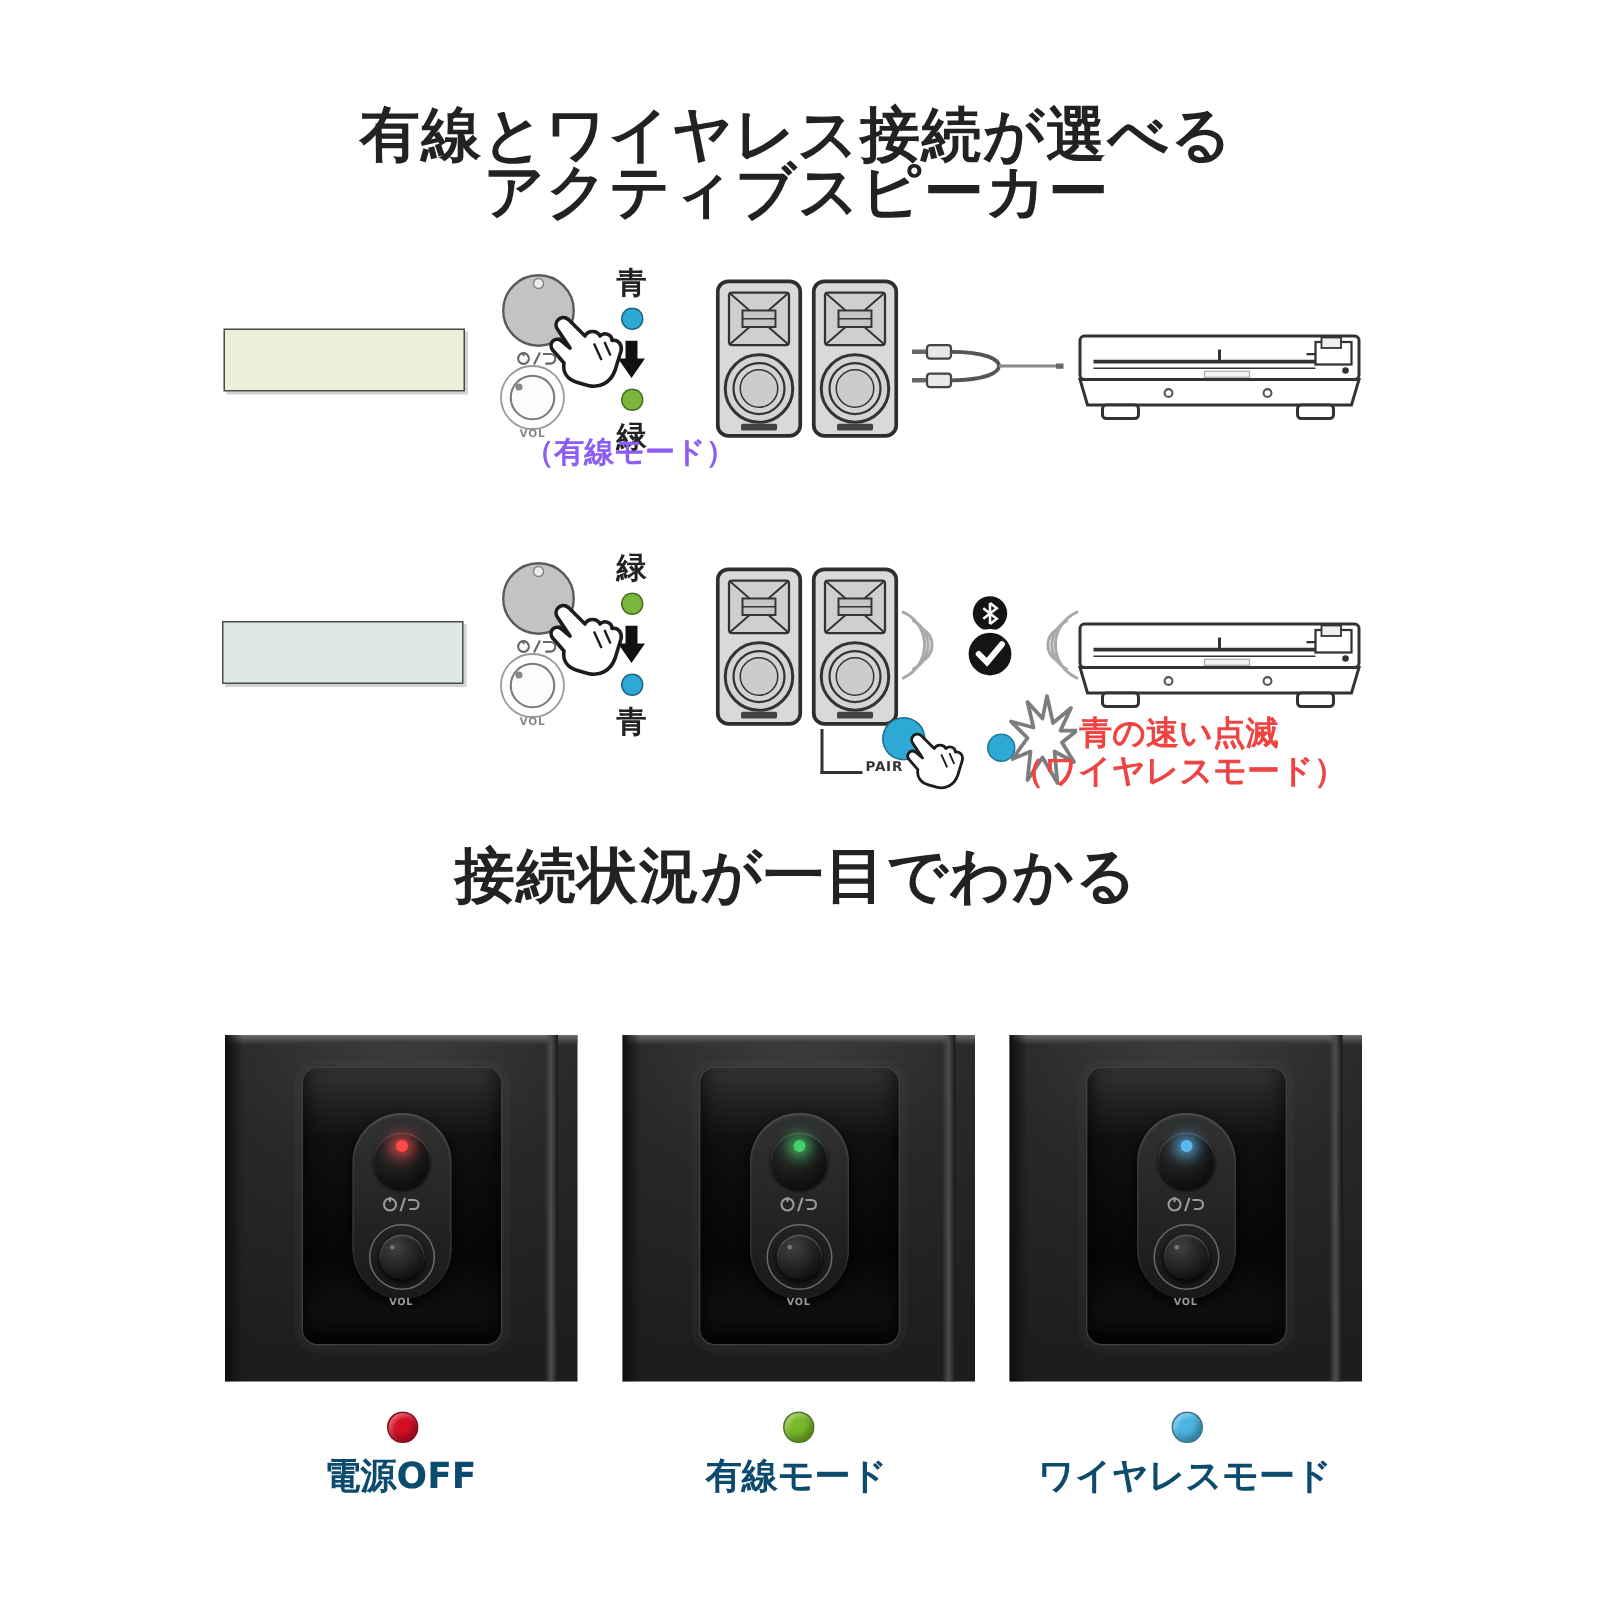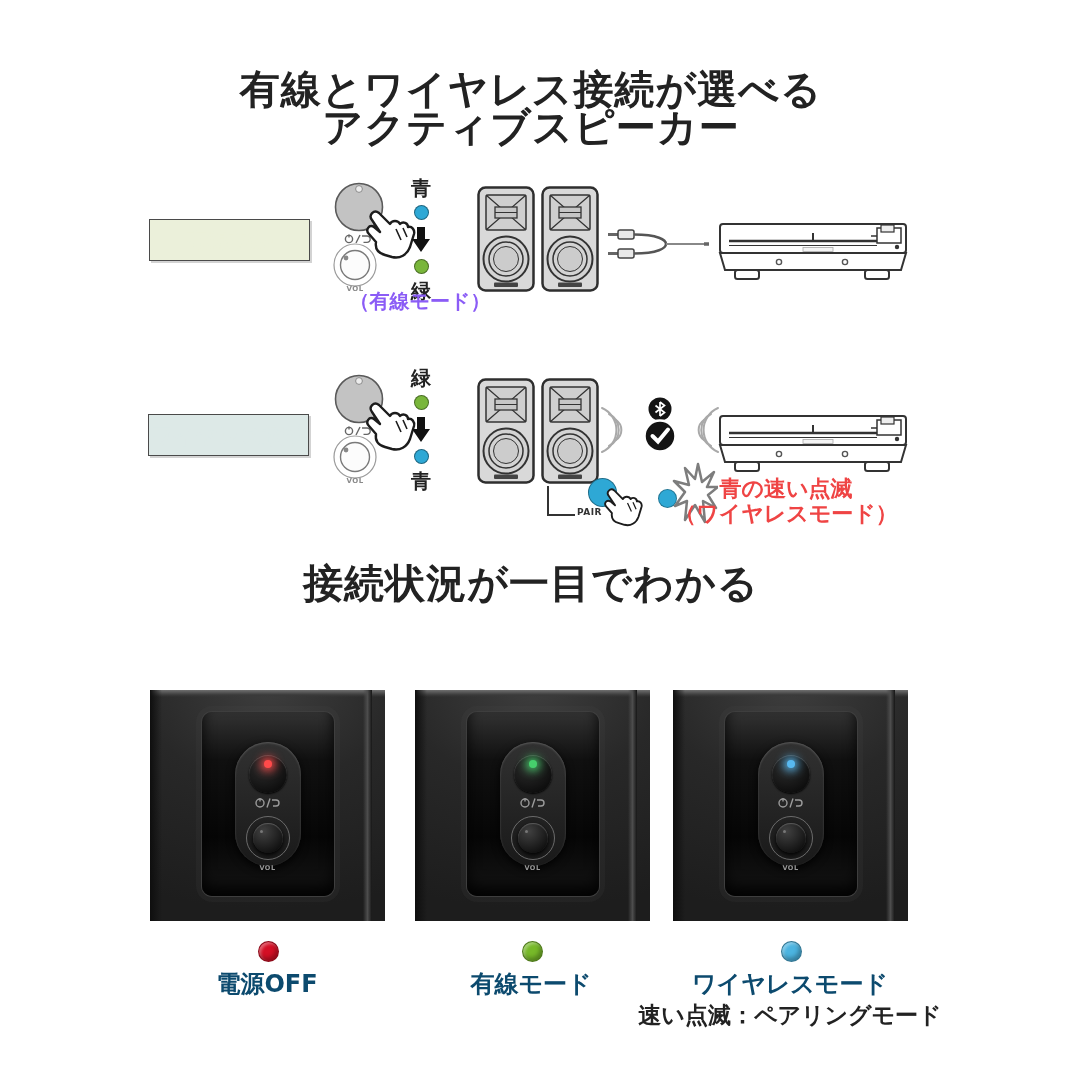--- a/index.html
+++ b/index.html
@@ -284,15 +284,14 @@
     </div>
   </div>
 
   <span class="cap-dot" style="left: 258px; top: 941px; background-color: rgb(212, 15, 37); color: rgb(212, 15, 37);"></span>
   <span class="cap-dot" style="left: 522px; top: 941px; background-color: rgb(119, 185, 41); color: rgb(119, 185, 41);"></span>
   <span class="cap-dot" style="left: 781px; top: 941px; background-color: rgb(76, 180, 224); color: rgb(76, 180, 224);"></span>
 
   <div class="cap-text" style="left:87px;top:968px">電源OFF</div>
   <div class="cap-text" style="left:351px;top:968px">有線モード</div>
   <div class="cap-text" style="left:610px;top:968px">ワイヤレスモード</div>
-  <div class="cap-text2" style="left:590px;top:1000px">速い点滅：ペアリングモード</div>
 
 </div>
 
 </body></html>

